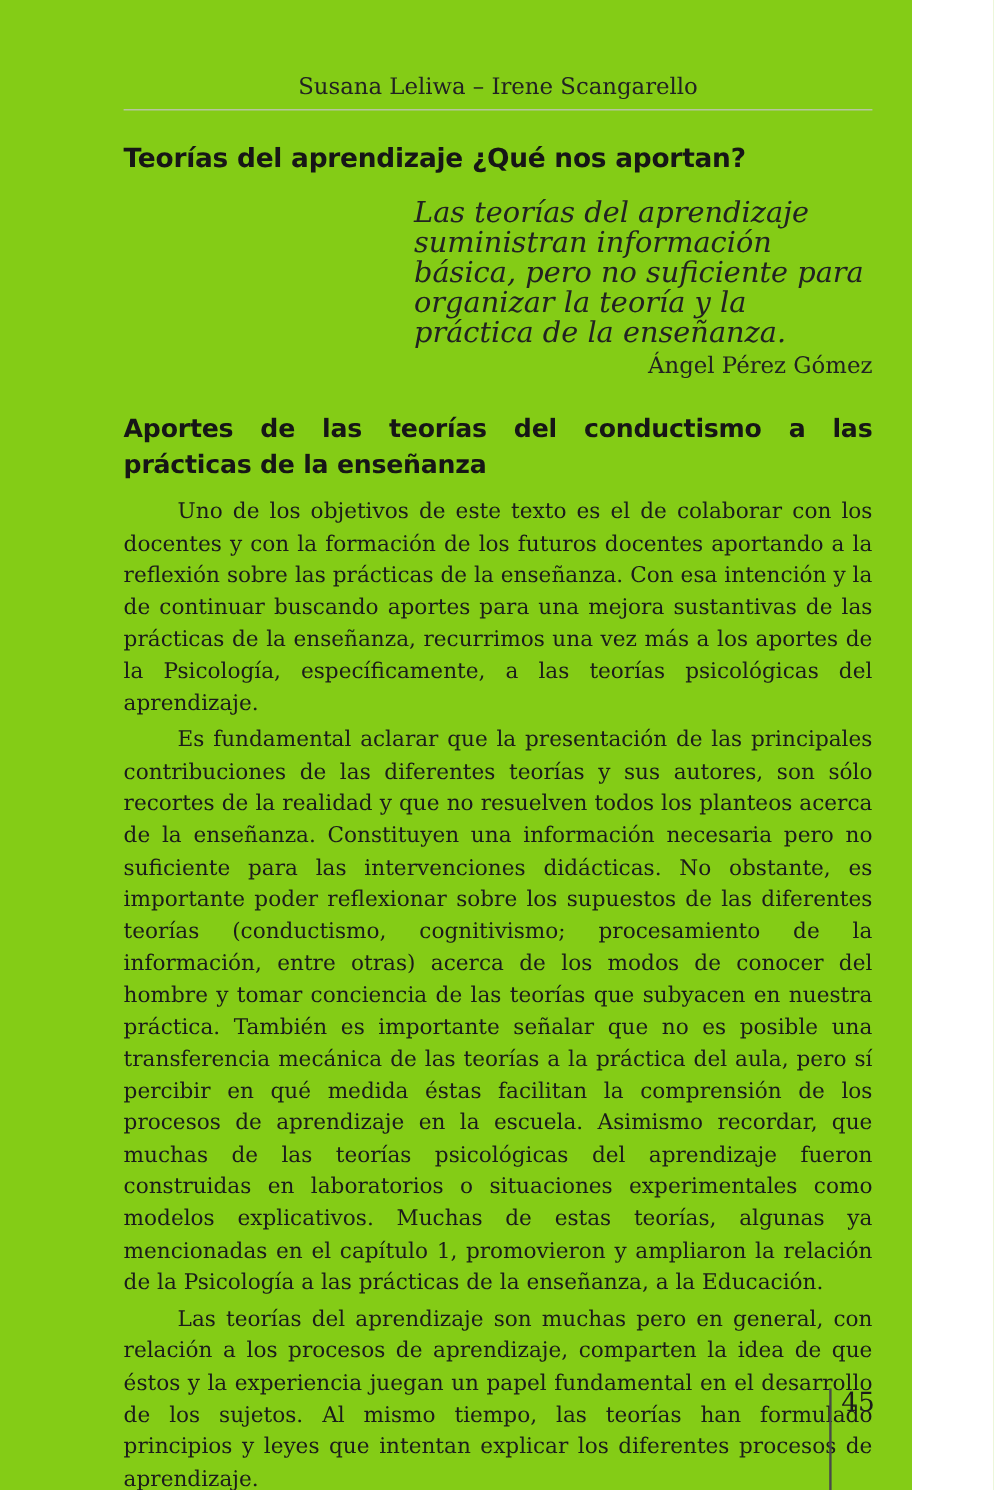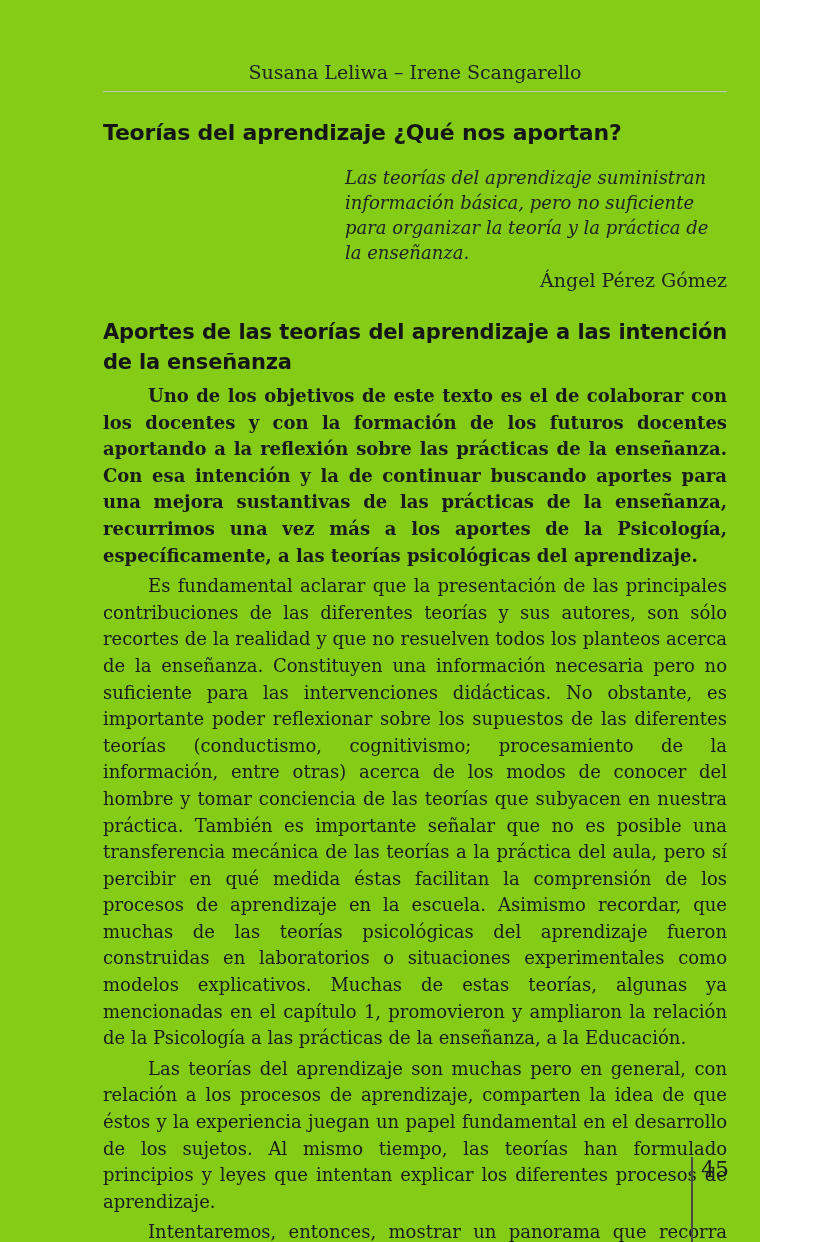--- a/index.html
+++ b/index.html
@@ -35,21 +35,21 @@
     font-weight: bold;
     letter-spacing: -0.2px;
     margin: 27px 0 8px 0;
     line-height: 28px;
     color: #161616;
   }
   blockquote.epigraph {
     margin: 18px 0 0 242px;
     padding: 0;
     font-style: italic;
-    font-size: 18px;
+    font-size: 24px;
     line-height: 25px;
     color: #222222;
   }
   .attribution {
     text-align: right;
     font-size: 19px;
     line-height: 25px;
     margin-top: 3px;
     color: #222222;
   }
@@ -64,21 +64,21 @@
     color: #161616;
   }
   p.body-par {
     font-size: 18px;
     line-height: 26.6px;
     text-align: justify;
     text-indent: 45px;
     margin: 4px 0 0 0;
     color: #1b1b1b;
   }
-  p.body-par.first { margin-top: 6px; font-weight: bold; }
+  p.body-par.first { margin-top: 12px; }
   .footer-rule {
     position: absolute;
     left: 691px;
     top: 1157px;
     width: 2px;
     height: 85px;
     background: #4a4a4a;
   }
   .page-number {
     position: absolute;
@@ -99,21 +99,21 @@
       <div class="running-title">Susana Leliwa – Irene Scangarello</div>
       <div class="header-rule"></div>
     </header>
 
     <h1 class="chapter-title">Teorías del aprendizaje ¿Qué nos aportan?</h1>
 
     <blockquote class="epigraph">Las teorías del aprendizaje suministran información básica, pero no suficiente para organizar la teoría y la práctica de la enseñanza.</blockquote>
 
     <div class="attribution">Ángel Pérez Gómez</div>
 
-    <h2 class="section-heading">Aportes de las teorías del aprendizaje a las intención de la enseñanza</h2>
+    <h2 class="section-heading">Aportes de las teorías del conductismo a las prácticas de la enseñanza</h2>
 
     <p class="body-par first">Uno de los objetivos de este texto es el de colaborar con los docentes y con la formación de los futuros docentes aportando a la reflexión sobre las prácticas de la enseñanza. Con esa intención y la de continuar buscando aportes para una mejora sustantivas de las prácticas de la enseñanza, recurrimos una vez más a los aportes de la Psicología, específicamente, a las teorías psicológicas del aprendizaje.</p>
 
     <p class="body-par">Es fundamental aclarar que la presentación de las principales contribuciones de las diferentes teorías y sus autores, son sólo recortes de la realidad y que no resuelven todos los planteos acerca de la enseñanza. Constituyen una información necesaria pero no suficiente para las intervenciones didácticas. No obstante, es importante poder reflexionar sobre los supuestos de las diferentes teorías (conductismo, cognitivismo; procesamiento de la información, entre otras) acerca de los modos de conocer del hombre y tomar conciencia de las teorías que subyacen en nuestra práctica. También es importante señalar que no es posible una transferencia mecánica de las teorías a la práctica del aula, pero sí percibir en qué medida éstas facilitan la comprensión de los procesos de aprendizaje en la escuela. Asimismo recordar, que muchas de las teorías psicológicas del aprendizaje fueron construidas en laboratorios o situaciones experimentales como modelos explicativos. Muchas de estas teorías, algunas ya mencionadas en el capítulo 1, promovieron y ampliaron la relación de la Psicología a las prácticas de la enseñanza, a la Educación.</p>
 
     <p class="body-par">Las teorías del aprendizaje son muchas pero en general, con relación a los procesos de aprendizaje, comparten la idea de que éstos y la experiencia juegan un papel fundamental en el desarrollo de los sujetos. Al mismo tiempo, las teorías han formulado principios y leyes que intentan explicar los diferentes procesos de aprendizaje.</p>
 
     <p class="body-par">Intentaremos, entonces, mostrar un panorama que recorra algunos de los aportes de psicólogos pioneros, especialmente, en lo que refiere a</p>
 
   </div>

